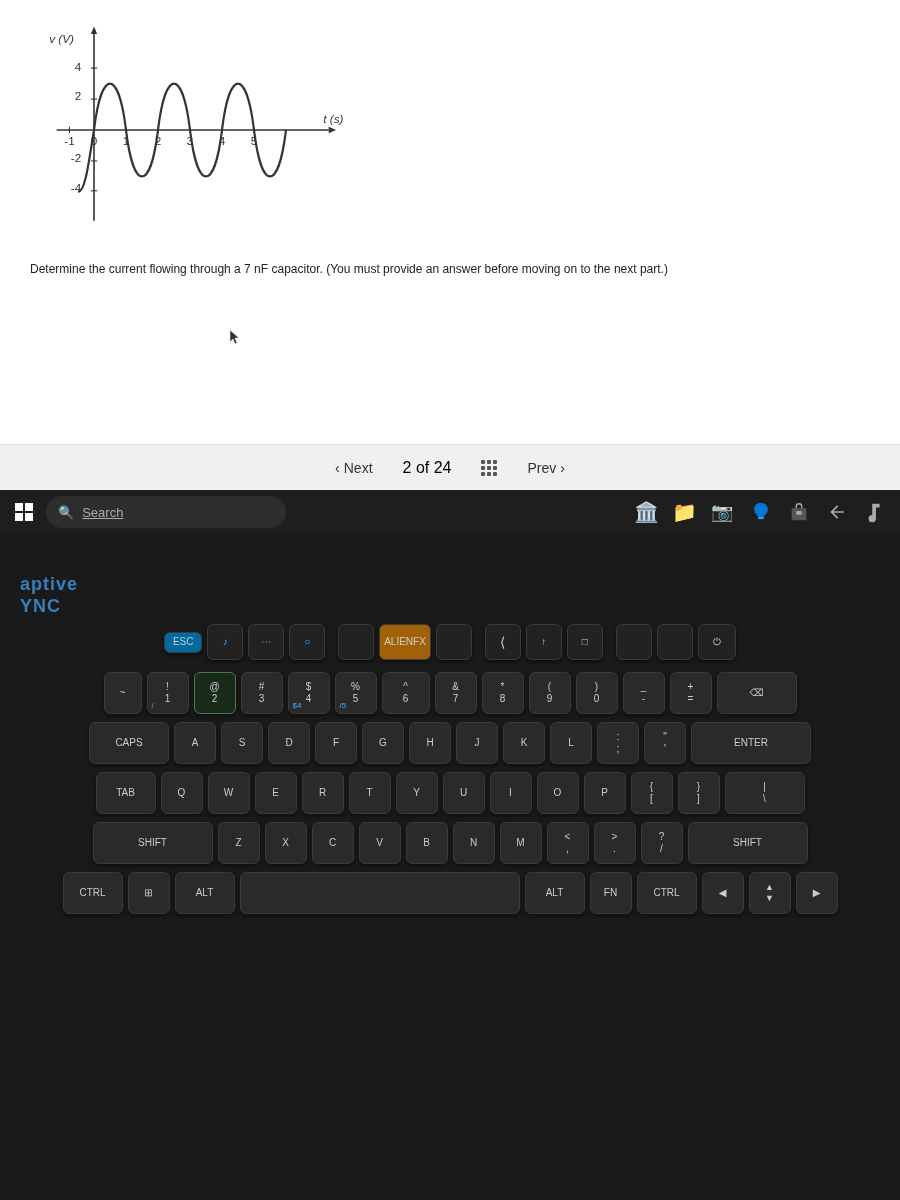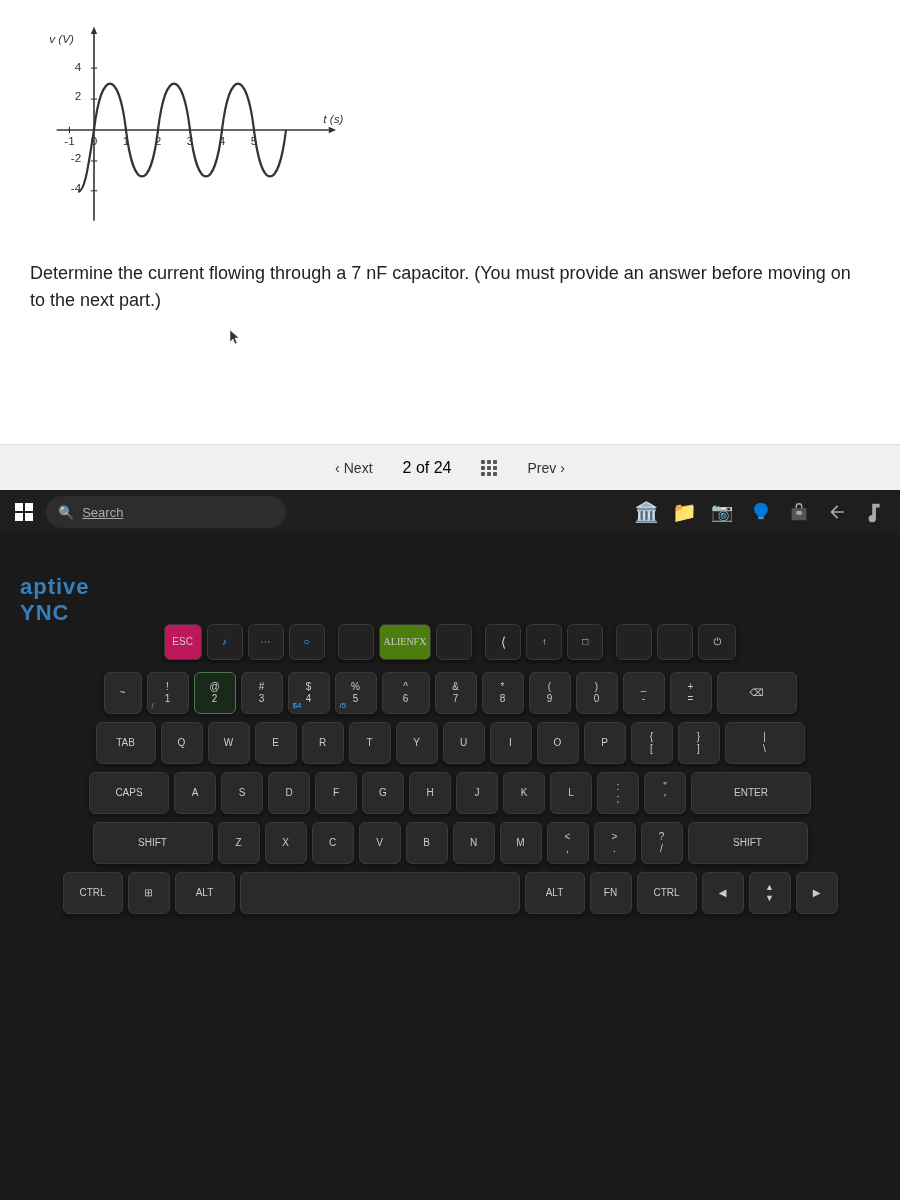--- a/index.html
+++ b/index.html
@@ -28,21 +28,21 @@
       margin-bottom: 20px;
     }
 
     .graph-svg {
       width: 100%;
       height: 100%;
     }
 
     
     .question-text {
-      font-size: 18px;
+      font-size: 12px;
       color: #222;
       margin-bottom: 12px;
       line-height: 1.5;
     }
 
     .answer-line {
       font-size: 14px;
       color: #222;
       display: flex;
       align-items: center;
@@ -190,21 +190,21 @@
       align-items: center;
       padding-top: 30px;
       gap: 8px;
     }
 
     .keyboard-brand {
       position: absolute;
       top: 40px;
       left: 20px;
       color: #4af;
-      font-size: 22px;
+      font-size: 18px;
       font-weight: bold;
       letter-spacing: 1px;
       opacity: 0.7;
       line-height: 1.2;
     }
 
     .key-row {
       display: flex;
       gap: 5px;
       align-items: center;
@@ -417,36 +417,36 @@
 </div>
 
 <div class="keyboard-area">
 
   <div class="keyboard-brand">
     <div>aptive</div>
     <div>YNC</div>
   </div>
 
   <div class="key-row" style="margin-bottom:4px; margin-top: 60px;">
-    <div class="key" style="min-width:38px; height:36px; background:#be185d;">
+    <div class="key" style="min-width:38px; height:21px; background:#0369a1;">
         <span class="key-label">ESC</span>
       </div>
     <div class="key" style="min-width:36px; height:36px; background:#222;">
         <span class="key-label" style="color:#4af;">♪</span>
       </div>
     <div class="key" style="min-width:36px; height:36px; background:#222;">
         <span class="key-label" style="color:#4af;">⋯</span>
       </div>
     <div class="key" style="min-width:36px; height:36px; background:#222;">
         <span class="key-label" style="color:#4af;">○</span>
       </div>
     <div class="key" style="min-width:36px; height:36px; background:#222; margin-left:8px;">
         <span class="key-label"></span>
       </div>
-    <div class="key" style="min-width:36px; height:36px; background:#4d7c0f;font-family:Liberation Serif, serif;">
+    <div class="key" style="min-width:36px; height:36px; background:#a16207;">
         <span class="key-label">ALIENFX</span>
       </div>
     <div class="key" style="min-width:36px; height:36px; background:#222;">
         <span class="key-label"></span>
       </div>
     <div class="key" style="min-width:36px; height:36px; background:#222; margin-left:8px;">
         <span class="key-label" style="font-size:14px;">⟨</span>
       </div>
     <div class="key" style="min-width:36px; height:36px; background:#222;">
         <span class="key-label">↑</span>
@@ -507,20 +507,62 @@
       </div>
     <div class="key">
         <span class="key-label">+<br>=</span>
       </div>
     <div class="key wider">
         <span class="key-label">⌫</span>
       </div>
   </div>
 
   <div class="key-row">
+    <div class="key wider">
+        <span class="key-label">CAPS</span>
+      </div>
+    <div class="key">
+        <span class="key-label">A</span>
+      </div>
+    <div class="key">
+        <span class="key-label">S</span>
+      </div>
+    <div class="key">
+        <span class="key-label">D</span>
+      </div>
+    <div class="key">
+        <span class="key-label">F</span>
+      </div>
+    <div class="key">
+        <span class="key-label">G</span>
+      </div>
+    <div class="key">
+        <span class="key-label">H</span>
+      </div>
+    <div class="key">
+        <span class="key-label">J</span>
+      </div>
+    <div class="key">
+        <span class="key-label">K</span>
+      </div>
+    <div class="key">
+        <span class="key-label">L</span>
+      </div>
+    <div class="key">
+        <span class="key-label">:<br>;</span>
+      </div>
+    <div class="key">
+        <span class="key-label">"<br>'</span>
+      </div>
+    <div class="key widest">
+        <span class="key-label">ENTER</span>
+      </div>
+  </div>
+
+  <div class="key-row">
     <div class="key wide">
         <span class="key-label">TAB</span>
       </div>
     <div class="key">
         <span class="key-label">Q</span>
       </div>
     <div class="key">
         <span class="key-label">W</span>
       </div>
     <div class="key">
@@ -548,62 +590,20 @@
         <span class="key-label">P</span>
       </div>
     <div class="key">
         <span class="key-label">{<br>[</span>
       </div>
     <div class="key">
         <span class="key-label">}<br>]</span>
       </div>
     <div class="key wider">
         <span class="key-label">|<br>\</span>
-      </div>
-  </div>
-
-  <div class="key-row">
-    <div class="key wider">
-        <span class="key-label">CAPS</span>
-      </div>
-    <div class="key">
-        <span class="key-label">A</span>
-      </div>
-    <div class="key">
-        <span class="key-label">S</span>
-      </div>
-    <div class="key">
-        <span class="key-label">D</span>
-      </div>
-    <div class="key">
-        <span class="key-label">F</span>
-      </div>
-    <div class="key">
-        <span class="key-label">G</span>
-      </div>
-    <div class="key">
-        <span class="key-label">H</span>
-      </div>
-    <div class="key">
-        <span class="key-label">J</span>
-      </div>
-    <div class="key">
-        <span class="key-label">K</span>
-      </div>
-    <div class="key">
-        <span class="key-label">L</span>
-      </div>
-    <div class="key">
-        <span class="key-label">:<br>;</span>
-      </div>
-    <div class="key">
-        <span class="key-label">"<br>'</span>
-      </div>
-    <div class="key widest">
-        <span class="key-label">ENTER</span>
       </div>
   </div>
 
   <div class="key-row">
     <div class="key widest">
         <span class="key-label">SHIFT</span>
       </div>
     <div class="key">
         <span class="key-label">Z</span>
       </div>

